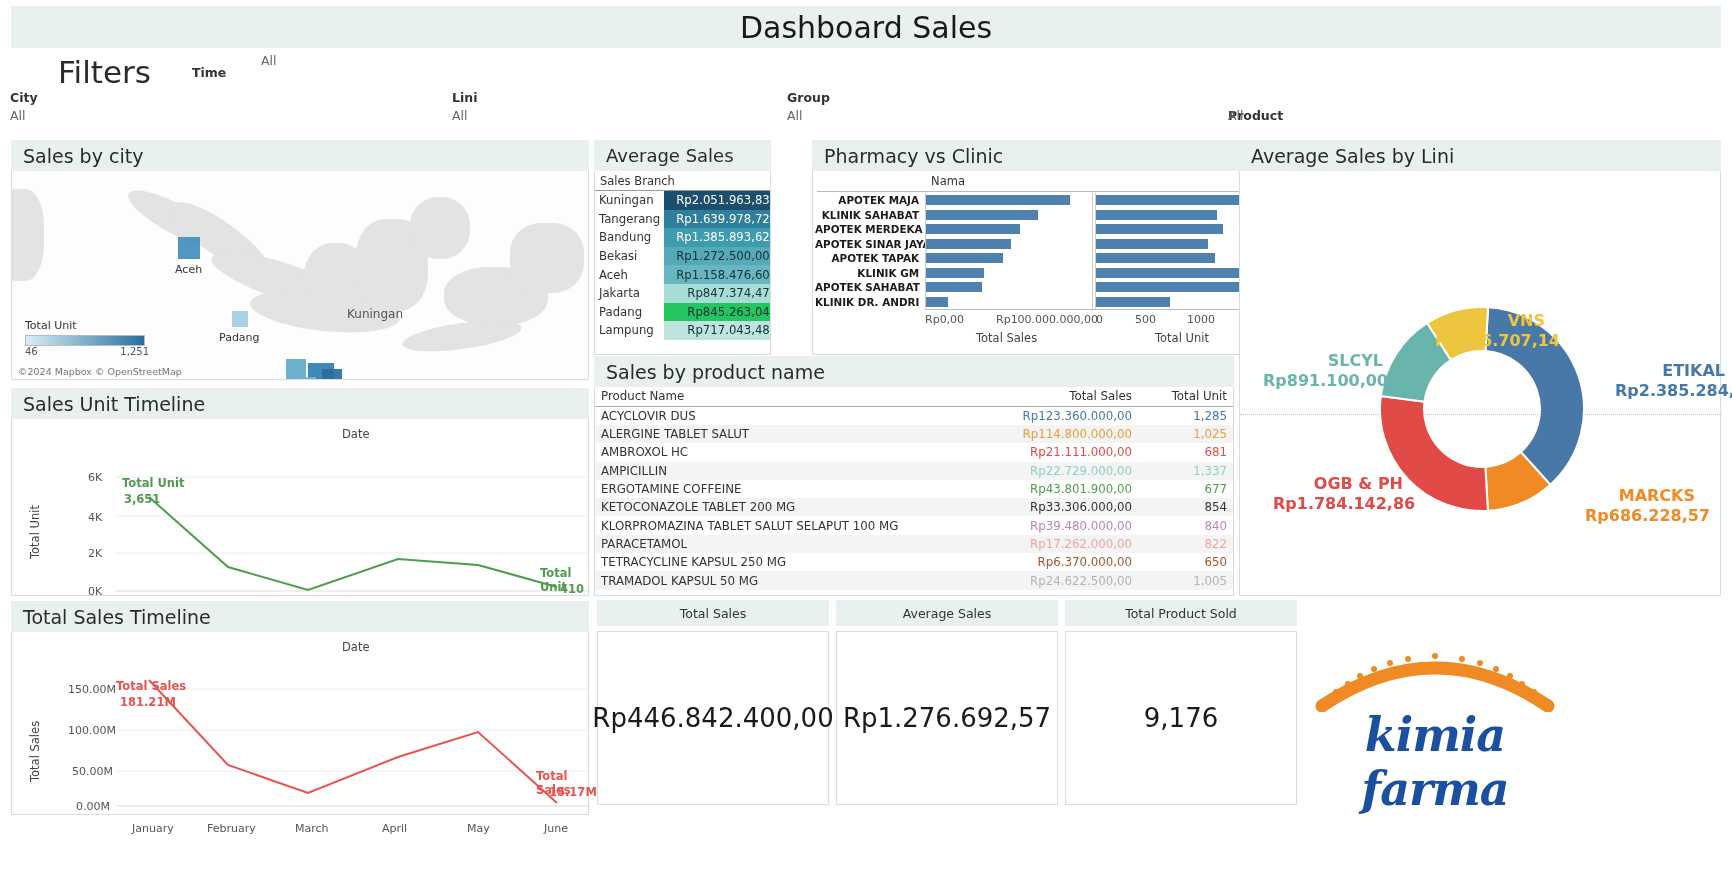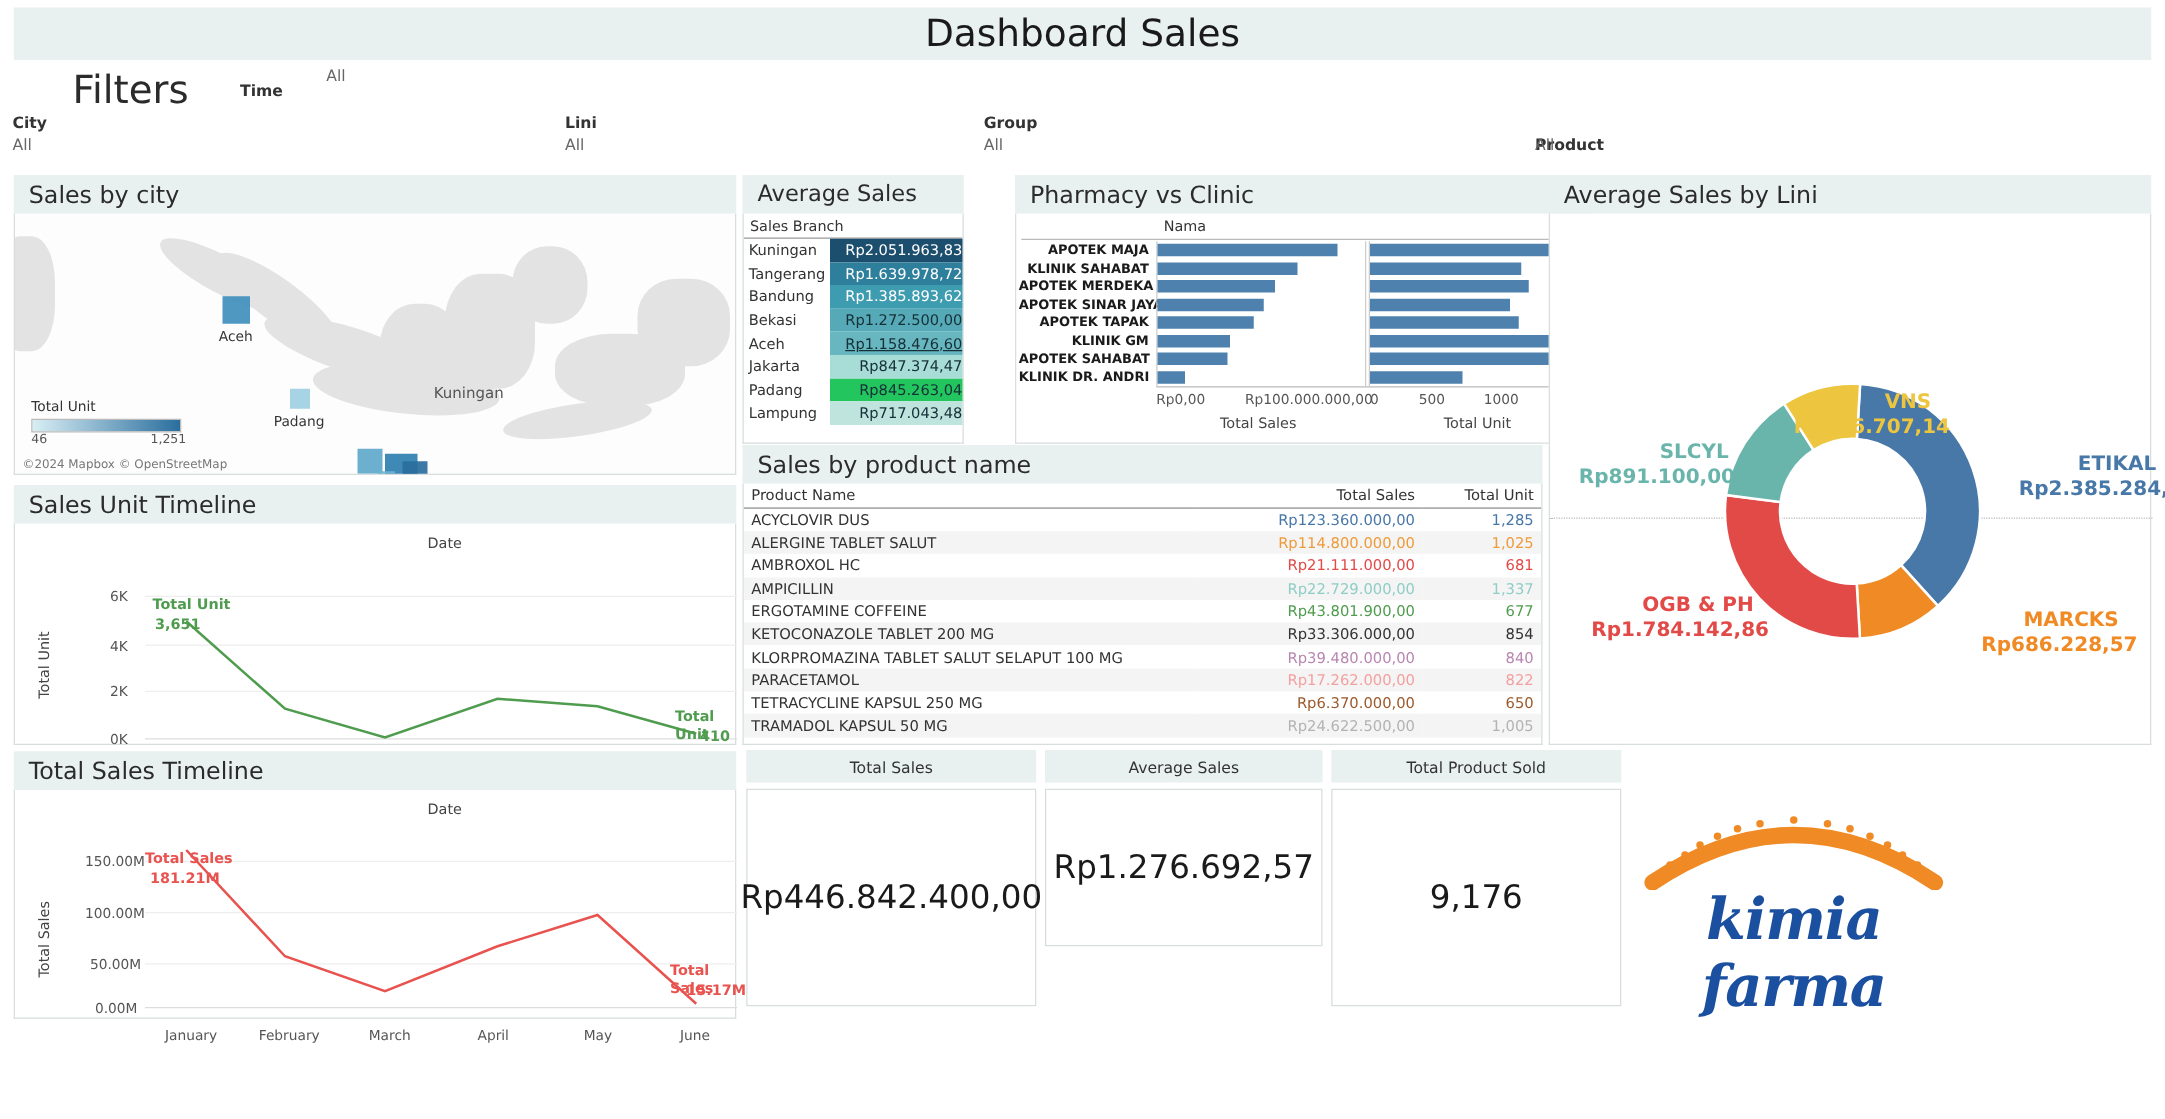--- a/index.html
+++ b/index.html
@@ -228,21 +228,21 @@
           <tr>
             <td class="avg-name">Bandung</td>
             <td class="avg-val" style="background: rgb(62, 156, 176); color: rgb(255, 255, 255);">Rp1.385.893,62</td>
           </tr>
           <tr>
             <td class="avg-name">Bekasi</td>
             <td class="avg-val" style="background: rgb(86, 170, 184); color: rgb(21, 48, 55);">Rp1.272.500,00</td>
           </tr>
           <tr>
             <td class="avg-name">Aceh</td>
-            <td class="avg-val" style="background: rgb(104, 182, 192); color: rgb(21, 48, 55); text-decoration: underline;">Rp1.158.476,60</td>
+            <td class="avg-val" style="background: rgb(104, 182, 192); color: rgb(21, 48, 55);">Rp1.158.476,60</td>
           </tr>
           <tr>
             <td class="avg-name">Jakarta</td>
             <td class="avg-val" style="background: rgb(168, 220, 215); color: rgb(21, 48, 55);">Rp847.374,47</td>
           </tr>
           <tr>
             <td class="avg-name">Padang</td>
             <td class="avg-val" style="background: #22c55e; color: rgb(21, 48, 55); margin-top: 32px;">Rp845.263,04</td>
           </tr>
           <tr>
@@ -399,21 +399,21 @@
     </table>
   </div>
 </div>
 
 <div class="panel" style="left:597px; top:600px; width:232px; height:200px;">
   <div class="kpi-cap">Total Sales</div>
   <div class="kpi-box" style="height:174px; margin-top:5px;">Rp446.842.400,00</div>
 </div>
 <div class="panel" style="left:836px; top:600px; width:222px; height:200px;">
   <div class="kpi-cap">Average Sales</div>
-  <div class="kpi-box" style="height:126px; margin-top:5px;">Rp1.276.692,57</div>
+  <div class="kpi-box" style="height:174px; margin-top:5px;">Rp1.276.692,57</div>
 </div>
 <div class="panel" style="left:1065px; top:600px; width:232px; height:200px;">
   <div class="kpi-cap">Total Product Sold</div>
   <div class="kpi-box" style="height:174px; margin-top:5px;">9,176</div>
 </div>
 
 <div class="panel" style="left:1239px; top:140px; width:482px; height:456px;">
   <div class="panel-head">Average Sales by Lini</div>
   <div style="position:relative; border:1px solid #d8dedd; border-top:none; height:calc(100% - 31px); background:#fff;">
     <div style="position:absolute; left:0; top:243px; width:482px; border-top:1px dotted #bbb;"></div>

